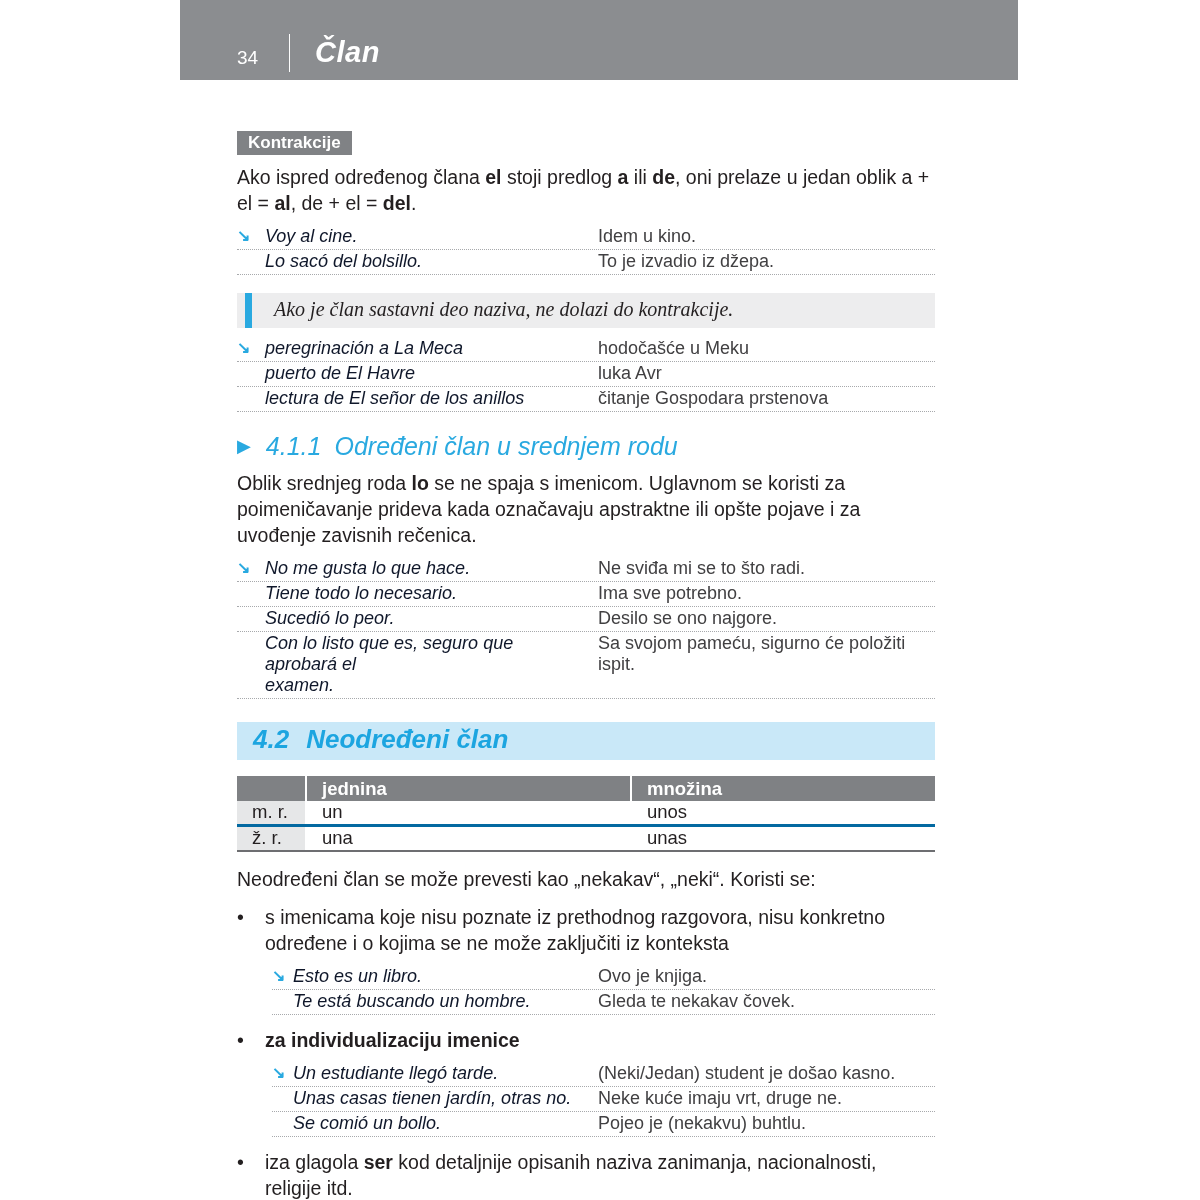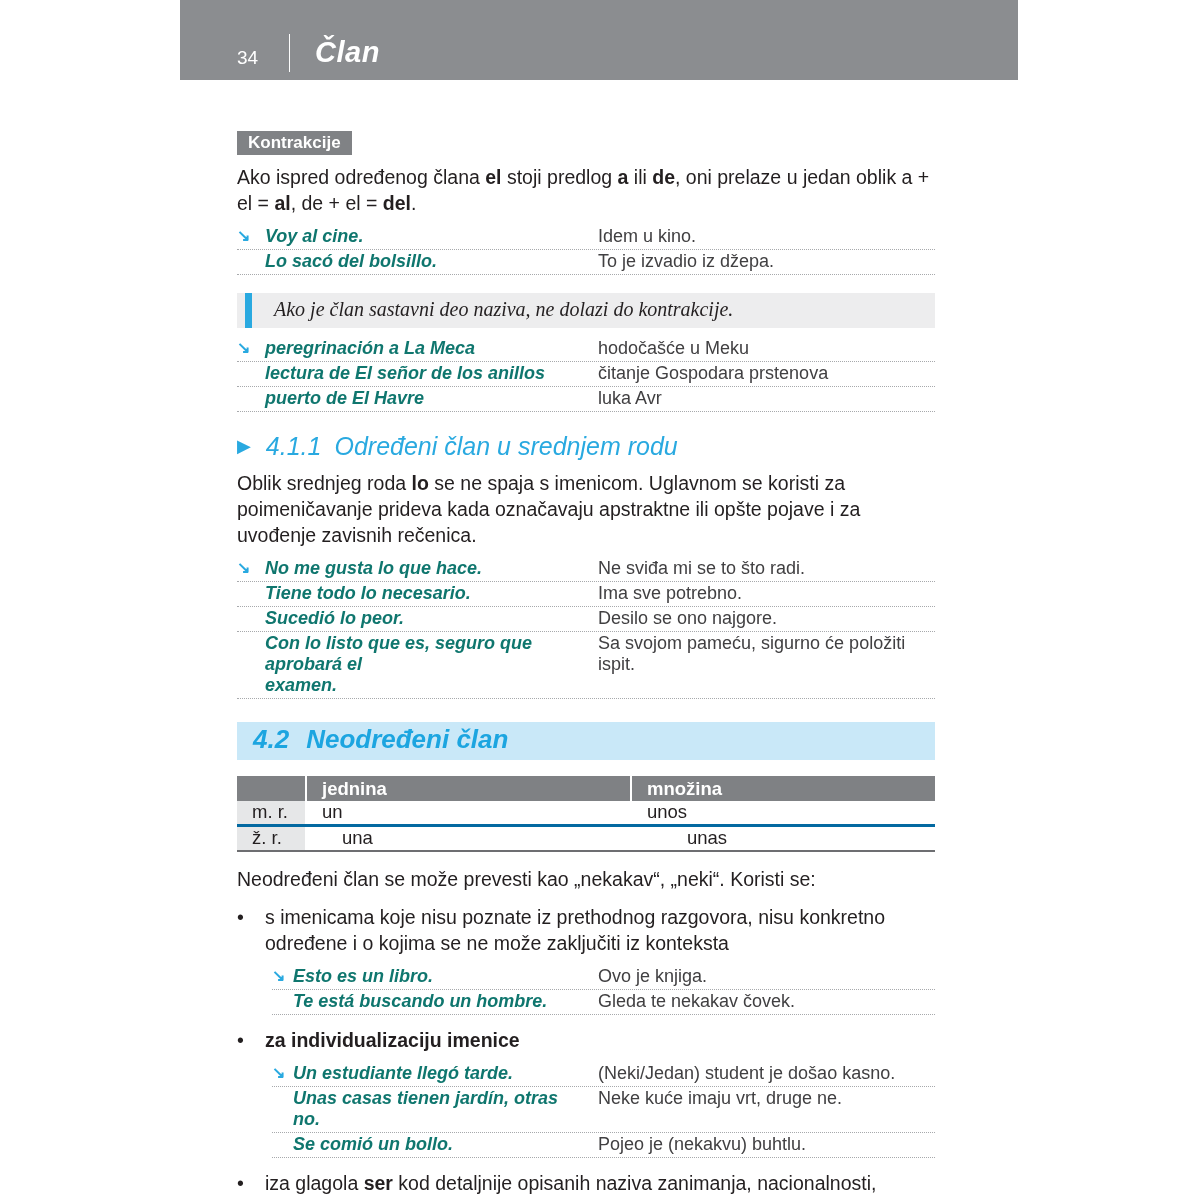--- a/index.html
+++ b/index.html
@@ -20,21 +20,21 @@
            font-size:17px; padding:2px 11px 3px; line-height:19px; }
 
   .body-p { font-size:19.5px; line-height:26px; margin:9px 0 0; }
   .body-p b, .btxt b { font-weight:bold; }
 
   
   .ex-table { margin-top:9px; }
   .ex-row { display:flex; align-items:flex-start; border-bottom:1px dotted #a7a9ac;
             padding:1px 0 2px; font-size:18px; line-height:21px; }
   .ex-arrow { width:28px; color:#29a9e0; font-weight:bold; font-size:16px; line-height:20px; }
-  .ex-es { width:333px; font-style:italic; color:#0f766e; padding-right:14px; box-sizing:border-box;font-weight:bold; }
+  .ex-es { width:333px; font-style:italic; color:#0f172a; padding-right:14px; box-sizing:border-box; }
   .ex-sr { flex:1; color:#414042; }
   .ex-table.indent { margin-left:35px; }
   .ex-table.indent .ex-arrow { width:21px; }
   .ex-table.indent .ex-es { width:305px; }
 
   
   .note { display:flex; margin-top:18px; background:#ededee;padding-left:8px; }
   .note-bar { width:7px; background:#29a9e0; }
   .note-text { font-family:"Liberation Serif", serif; font-style:italic; font-size:20px;
                padding:5px 10px 7px 22px; color:#231f20; }
@@ -53,21 +53,21 @@
   
   .gtable { margin-top:16px; font-size:18.5px; }
   .gt-row { display:flex; }
   .gt-row.head { color:#fff; font-weight:bold; }
   .gt-row.head .cell { background:#7f8184; height:25px; line-height:25px; }
   .cell { box-sizing:border-box; padding-left:15px; }
   .c1 { width:70px; border-right:2px solid #fff; }
   .c2 { width:325px; border-right:2px solid #fff; }
   .c3 { flex:1; }
   .gt-row.body { border-bottom:3px solid #0369a1; height:23px; line-height:22px; }
-  .gt-row.body:last-child { border-bottom:2px solid #6d6e71;gap:20px; }
+  .gt-row.body:last-child { border-bottom:2px solid #6d6e71; }
   .gt-row.body .c1 { background:#e6e7e8; }
 
   
   .bullet { display:flex; margin-top:12px; font-size:19.5px; line-height:26px; }
   .bullet .dot { width:28px; }
   .bullet .btxt { flex:1; }
 </style>
 </head>
 <body>
 
@@ -105,27 +105,27 @@
       </div>
 
       <div class="ex-table">
         <div class="ex-row">
           <span class="ex-arrow">↘</span>
           <span class="ex-es">peregrinación a La Meca</span>
           <span class="ex-sr">hodočašće u Meku</span>
         </div>
         <div class="ex-row">
           <span class="ex-arrow"></span>
+          <span class="ex-es">puerto de El Havre</span>
+          <span class="ex-sr">luka Avr</span>
+        </div>
+        <div class="ex-row">
+          <span class="ex-arrow"></span>
           <span class="ex-es">lectura de El señor de los anillos</span>
           <span class="ex-sr">čitanje Gospodara prstenova</span>
-        </div>
-        <div class="ex-row">
-          <span class="ex-arrow"></span>
-          <span class="ex-es">puerto de El Havre</span>
-          <span class="ex-sr">luka Avr</span>
         </div>
       </div>
 
       <div class="h411">
         <span class="tri">▶</span>
         <span class="num">4.1.1</span>
         <span class="ttl">Određeni član u srednjem rodu</span>
       </div>
 
       <p class="body-p"><span>Oblik srednjeg roda </span><b>lo</b><span> se ne spaja s imenicom. Uglavnom se koristi za poimeničavanje prideva kada označavaju apstraktne ili opšte pojave i za uvođenje zavisnih rečenica.</span></p>

